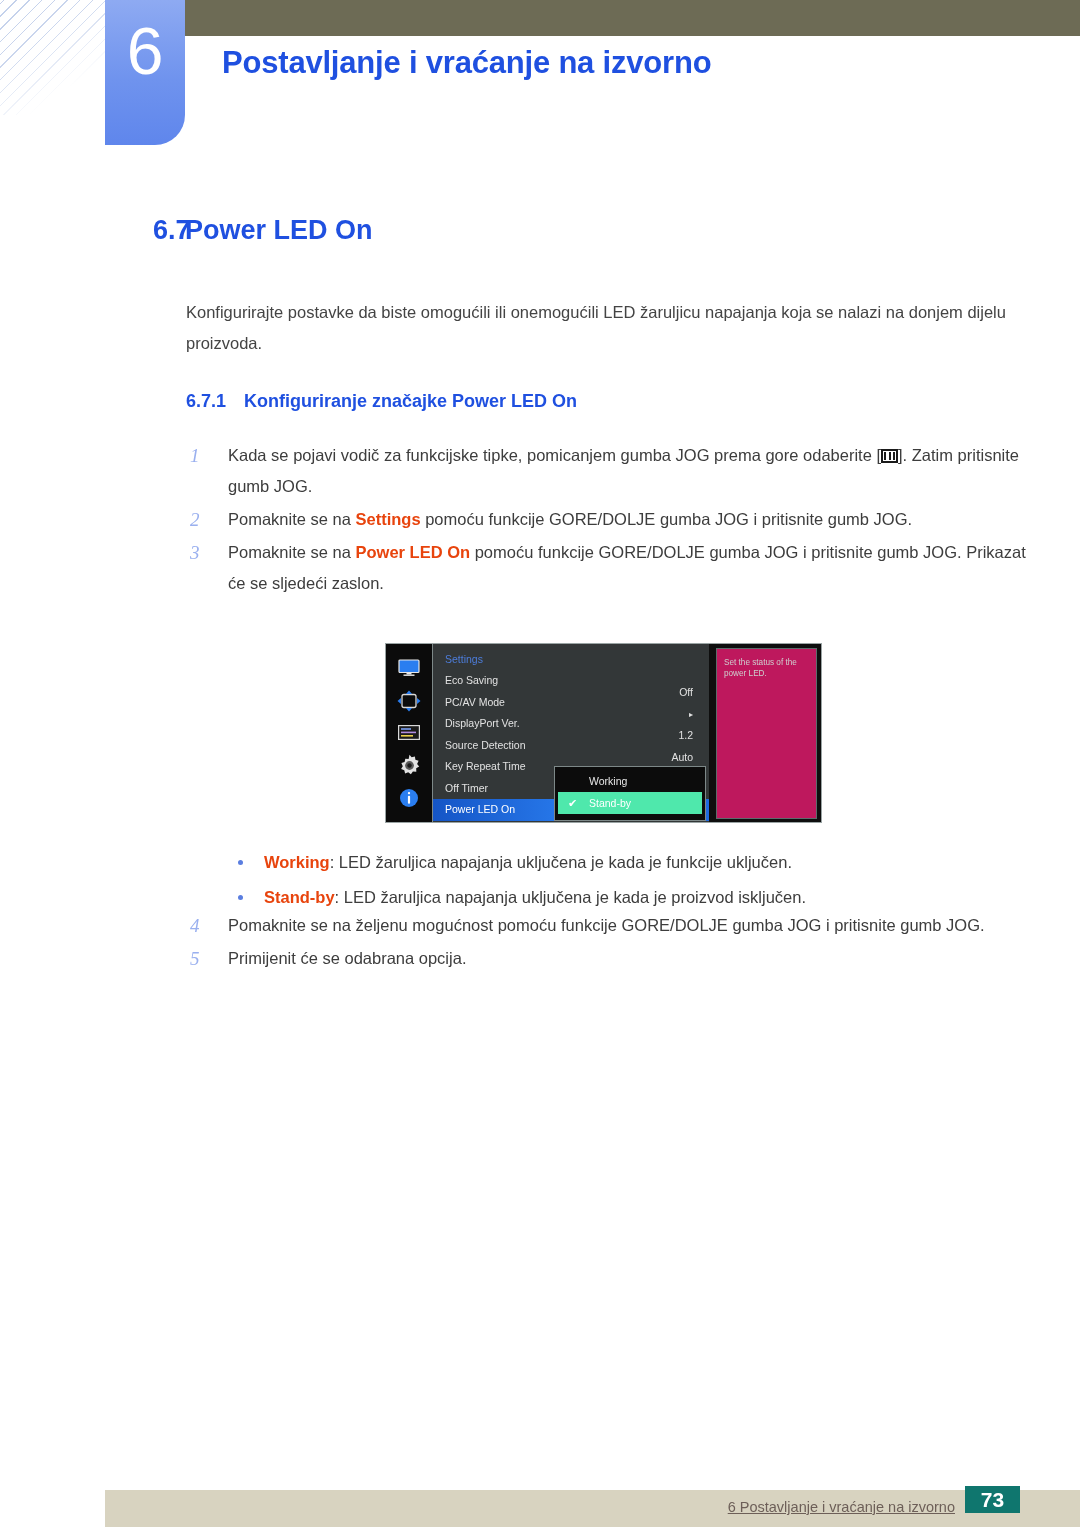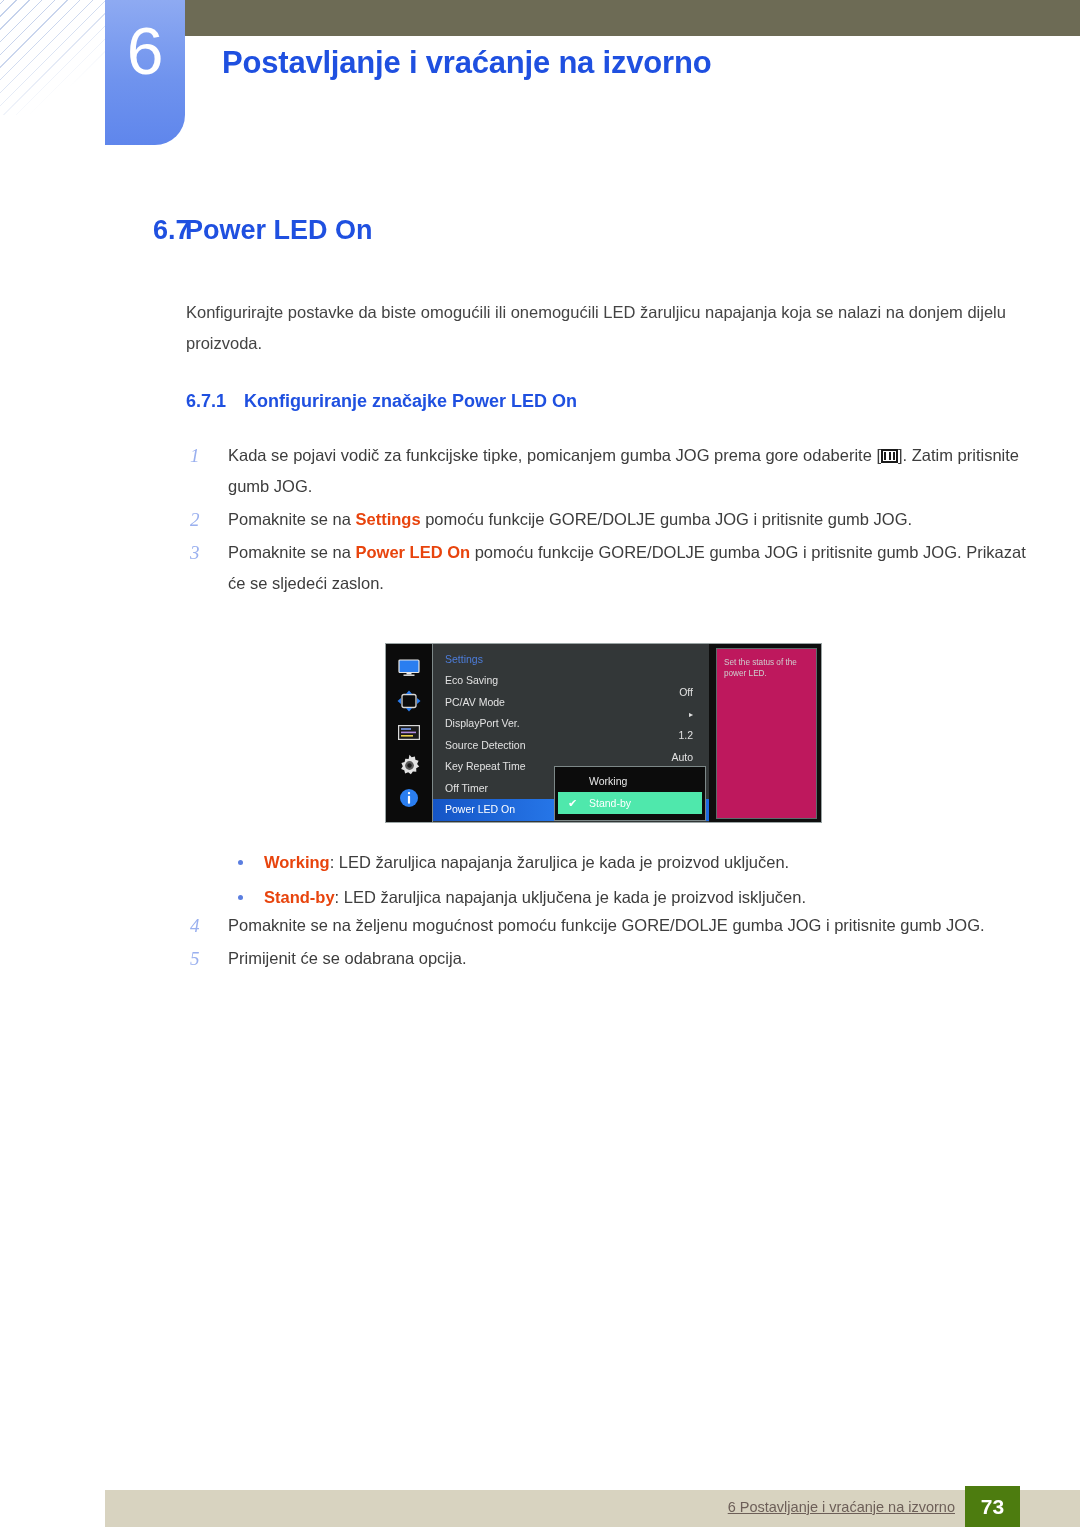--- a/index.html
+++ b/index.html
@@ -319,22 +319,22 @@
     top: 1499px;
     font-size: 14.5px;
     color: #6d5f58;
     text-decoration: underline;
   }
   .footer-page {
     position: absolute;
     left: 965px;
     top: 1486px;
     width: 55px;
-    height: 41px;
-    background: #4d7c0f;
+    height: 27px;
+    background: #0f766e;
     color: #ffffff;
     font-size: 21px;
     font-weight: bold;
     display: flex;
     align-items: center;
     justify-content: center;
   }
 </style>
 </head>
 <body>
@@ -453,21 +453,21 @@
       <span class="popup-check">✔</span>
       <span>Stand-by</span>
     </div>
   </div>
 
   <div class="osd-help">Set the status of the power LED.</div>
 </div>
 
 <div class="bullets">
   <div class="bullet">
-    <span class="b-orange">Working</span><span>: LED žaruljica napajanja žaruljica je kada je proizvod uključen.</span>
+    <span class="b-orange">Working</span><span>: LED žaruljica napajanja uključena je kada je funkcije uključen.</span>
   </div>
   <div class="bullet">
     <span class="b-orange">Stand-by</span><span>: LED žaruljica napajanja uključena je kada je proizvod isključen.</span>
   </div>
 </div>
 
 <div class="steps2">
   <div class="step">
     <span class="step-num">4</span>
     <span>Pomaknite se na željenu mogućnost pomoću funkcije GORE/DOLJE gumba JOG i pritisnite gumb JOG.</span>

